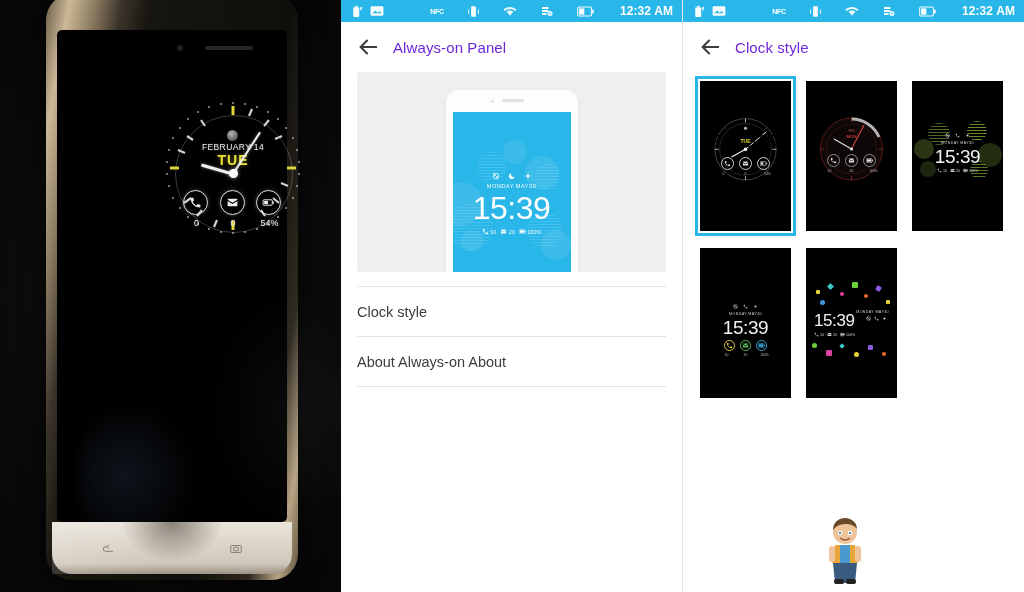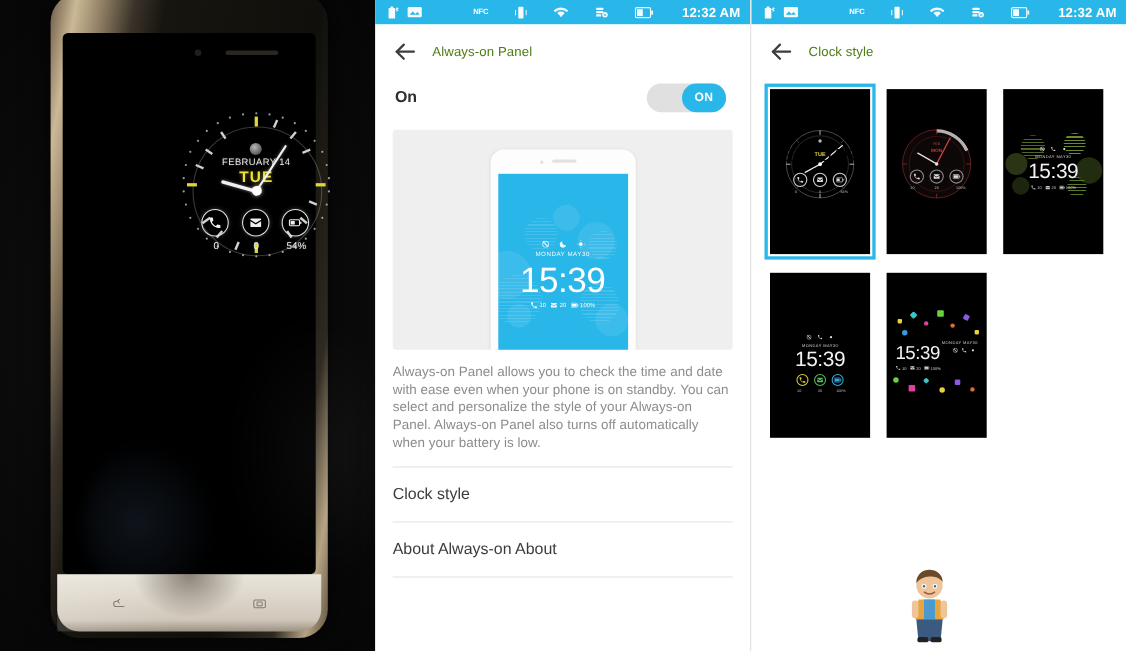--- a/index.html
+++ b/index.html
@@ -211,22 +211,22 @@
     padding: 14px 0 10px 16px;
   }
   .back-arrow {
     width: 22px; height: 22px;
     color: #3c3c3c;
     flex: none;
     cursor: pointer;
   }
   .back-arrow svg { width: 100%; height: 100%; }
   .appbar-title {
-    font-size: 12px;
-    color: #4d7c0f;
+    font-size: 15px;
+    color: #6d28d9;
     font-weight: normal;
     letter-spacing: .1px;
   }
 
   .switch-row {
     display: flex; align-items: center;
     padding: 8px 22px 12px 18px;
   }
   .switch-label {
     font-size: 14.5px; color: #2e2e2e; font-weight: bold;
@@ -616,26 +616,20 @@
     <div class="appbar">
       <div class="back-arrow">
         <svg viewBox="0 0 24 24" fill="none" stroke="currentColor" stroke-width="2.2" stroke-linecap="round" stroke-linejoin="round">
           <line x1="21" y1="12" x2="4" y2="12"></line>
             <polyline points="11,5 4,12 11,19"></polyline>
         </svg>
       </div>
       <div class="appbar-title">Always-on Panel</div>
     </div>
 
-    <div class="switch-row">
-      <span class="switch-label">On</span>
-      <div class="switch">
-        <div class="switch-knob">ON</div>
-      </div>
-    </div>
 
     <div class="illus">
       <div class="illus-phone">
         <div class="ip-speaker"></div>
         <div class="ip-cam"></div>
         <div class="ip-screen">
           <div class="bub-lines" style="left:-6px;  top:92px;  width:46px; height:46px;"></div>
           <div class="bub" style="left:-14px; top:70px;  width:44px; height:44px;"></div>
           <div class="bub-lines" style="left:24px;  top:40px;  width:30px; height:30px;"></div>
           <div class="bub" style="left:50px;  top:28px;  width:24px; height:24px;"></div>
@@ -684,21 +678,20 @@
                   <rect x="3.5" y="3.5" width="16" height="9" fill="currentColor"></rect>
                   <rect x="23" y="5" width="3" height="6" rx="1" fill="currentColor"></rect>
                 </svg>
               <span>100%</span>
             </span>
           </div>
         </div>
       </div>
     </div>
 
-    <div class="desc">Always-on Panel allows you to check the time and date with ease even when your phone is on standby. You can select and personalize the style of your Always-on Panel. Always-on Panel also turns off automatically when your battery is low.</div>
     <div class="divider"></div>
 
     <div class="list-item">Clock style</div>
     <div class="list-item">About Always-on About</div>
   </div>
 
   <div class="ui-pane pane-right">
 
     <div class="statusbar">
       <div class="sb-left">

